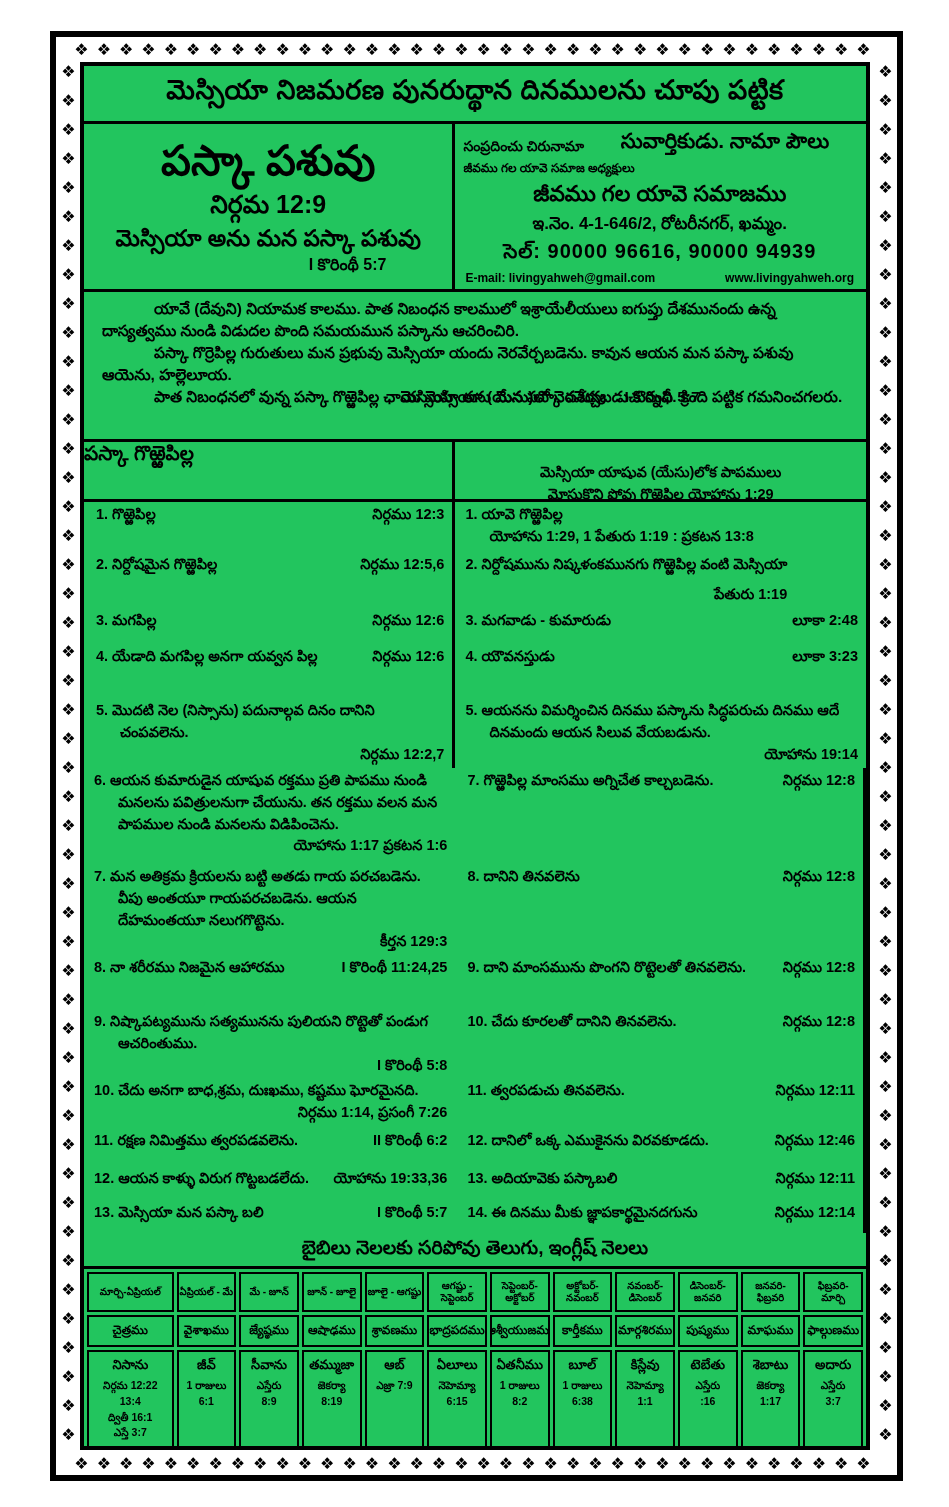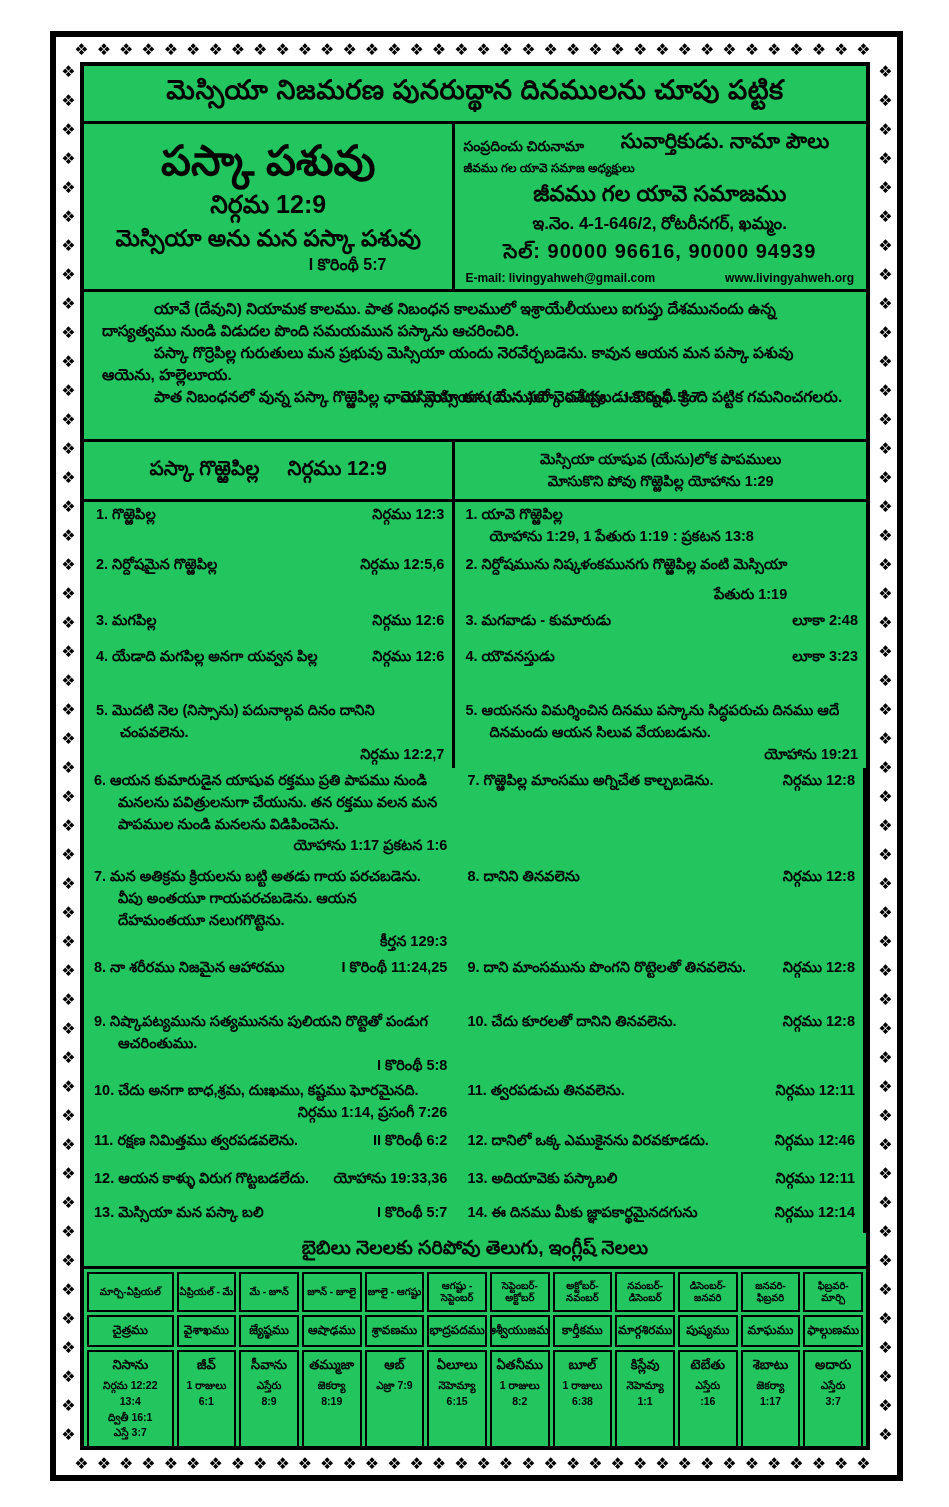--- a/index.html
+++ b/index.html
@@ -33,21 +33,21 @@
   .hr4{font-size:17px;text-align:center;}
   .hr5{font-size:20px;text-align:center;letter-spacing:1px;}
   .hr6{font-size:12px;display:flex;justify-content:space-between;padding:0 2px;}
   
   .intro{height:141px;border-bottom:3px solid #000;padding:6px 18px 0 18px;font-size:15.5px;line-height:1.42;overflow:hidden;}
   .intro p{margin:0;text-indent:52px;}
   .intro-caption{text-align:center;padding-left:150px;margin-top:-22px;font-size:15.5px;}
   .intro-caption .cap-ref{margin-left:14px;}
   
   .cmp-head{height:57px;border-bottom:3px solid #000;display:grid;grid-template-columns:47.5% 52.5%;overflow:hidden;}
-  .cmp-head-left{border-right:3px solid #000;display:flex;align-items:center;justify-content:center;gap:28px;font-size:20px;}
+  .cmp-head-left{border-right:3px solid #000;display:flex;align-items:flex-start;justify-content:center;gap:28px;font-size:20px;flex-direction:column;}
   .cmp-head-right{display:flex;flex-direction:column;align-items:center;justify-content:center;font-size:14.5px;line-height:1.5;}
   .cmp-body{height:731px;display:grid;grid-template-columns:47.5% 52.5%;grid-auto-rows:min-content;overflow:hidden;}
   .cmp-cell{padding:2px 8px 2px 12px;display:flex;flex-wrap:wrap;align-items:flex-end;align-content:flex-start;
             font-size:14.5px;line-height:1.5;box-sizing:border-box;overflow:hidden;}
   .cmp-cell.left{border-right:3px solid #000;}
   .cmp-cell.right{padding-left:10px;}
   .cmp-text{flex:1 1 auto;padding-left:24px;text-indent:-24px;}
   .cmp-ref{margin-left:auto;white-space:nowrap;padding-left:8px;}
   .cmp-ref.wide{flex-basis:100%;text-align:left;padding-left:24px;white-space:normal;}
   
@@ -152,21 +152,21 @@
         <div class="cmp-cell right" style="min-height: 54px;">
           <div class="cmp-text">4. యౌవనస్తుడు</div>
           <div class="cmp-ref">లూకా 3:23</div>
         </div>
         <div class="cmp-cell left" style="min-height: 70px;">
           <div class="cmp-text">5. మొదటి నెల (నిస్సాను) పదునాల్గవ దినం దానిని చంపవలెను.</div>
           <div class="cmp-ref">నిర్గము 12:2,7</div>
         </div>
         <div class="cmp-cell right" style="min-height: 70px;">
           <div class="cmp-text">5. ఆయనను విమర్శించిన దినము పస్కాను సిద్ధపరుచు దినము ఆదే దినమందు ఆయన సిలువ వేయబడును.</div>
-          <div class="cmp-ref">యోహాను 19:21</div>
+          <div class="cmp-ref">యోహాను 19:14</div>
         </div>
         <div class="cmp-cell right" style="min-height: 96px;">
           <div class="cmp-text">6. ఆయన కుమారుడైన యాషువ రక్తము ప్రతి పాపము నుండి మనలను పవిత్రులనుగా చేయును. తన రక్తము వలన మన పాపముల నుండి మనలను విడిపించెను.</div>
           <div class="cmp-ref">యోహాను 1:17 ప్రకటన 1:6</div>
         </div>
         <div class="cmp-cell left" style="min-height: 78px;">
           <div class="cmp-text">7. గొఱ్ఱెపిల్ల మాంసము అగ్నిచేత కాల్చబడెను.</div>
           <div class="cmp-ref">నిర్గము 12:8</div>
         </div>
         <div class="cmp-cell right" style="min-height: 78px;">

